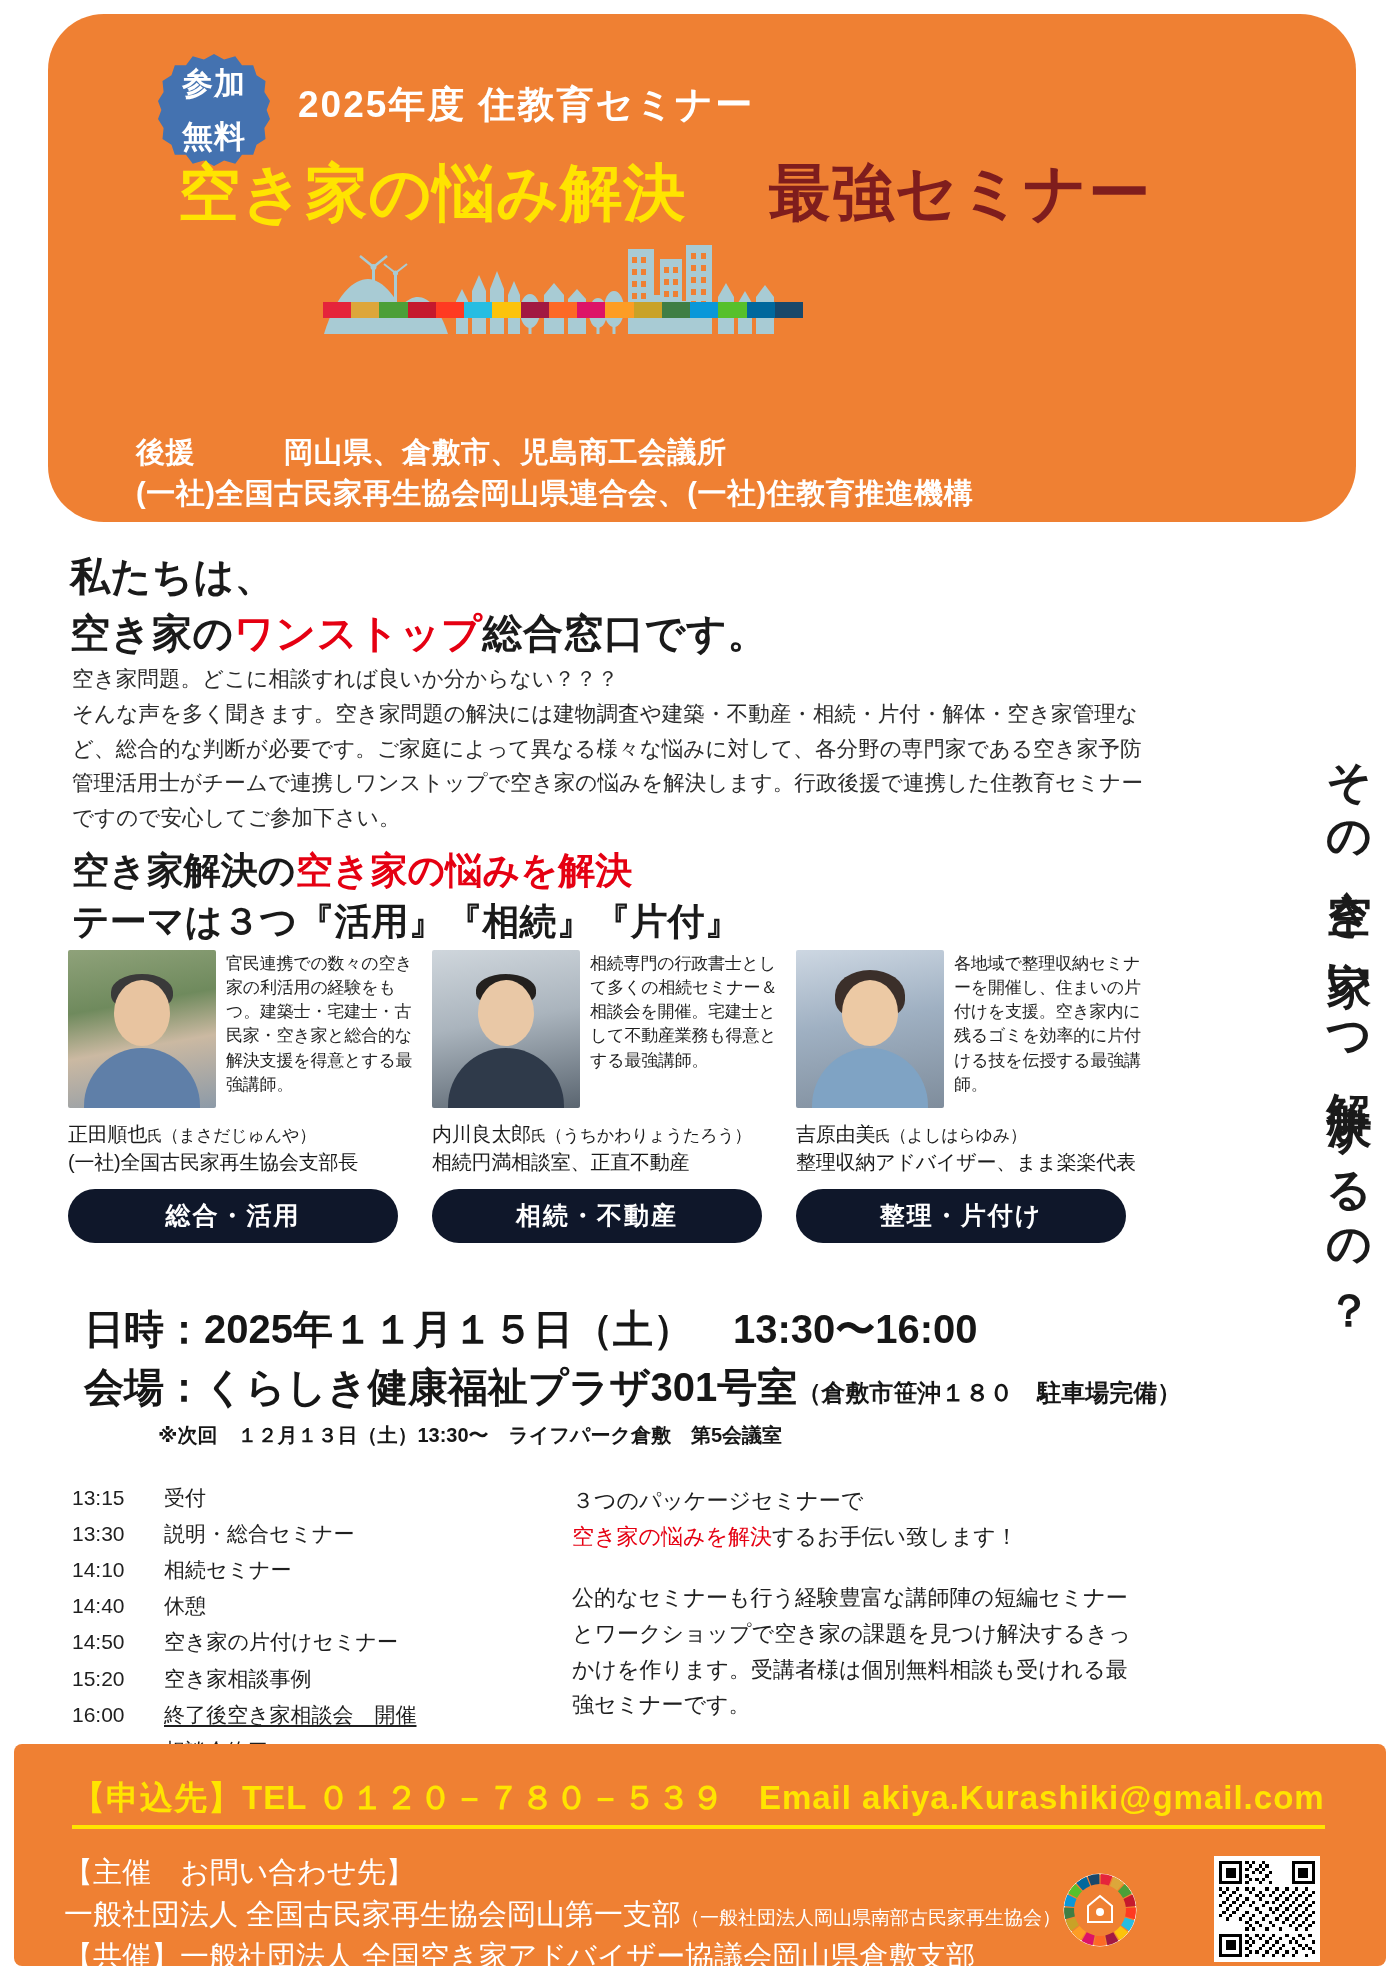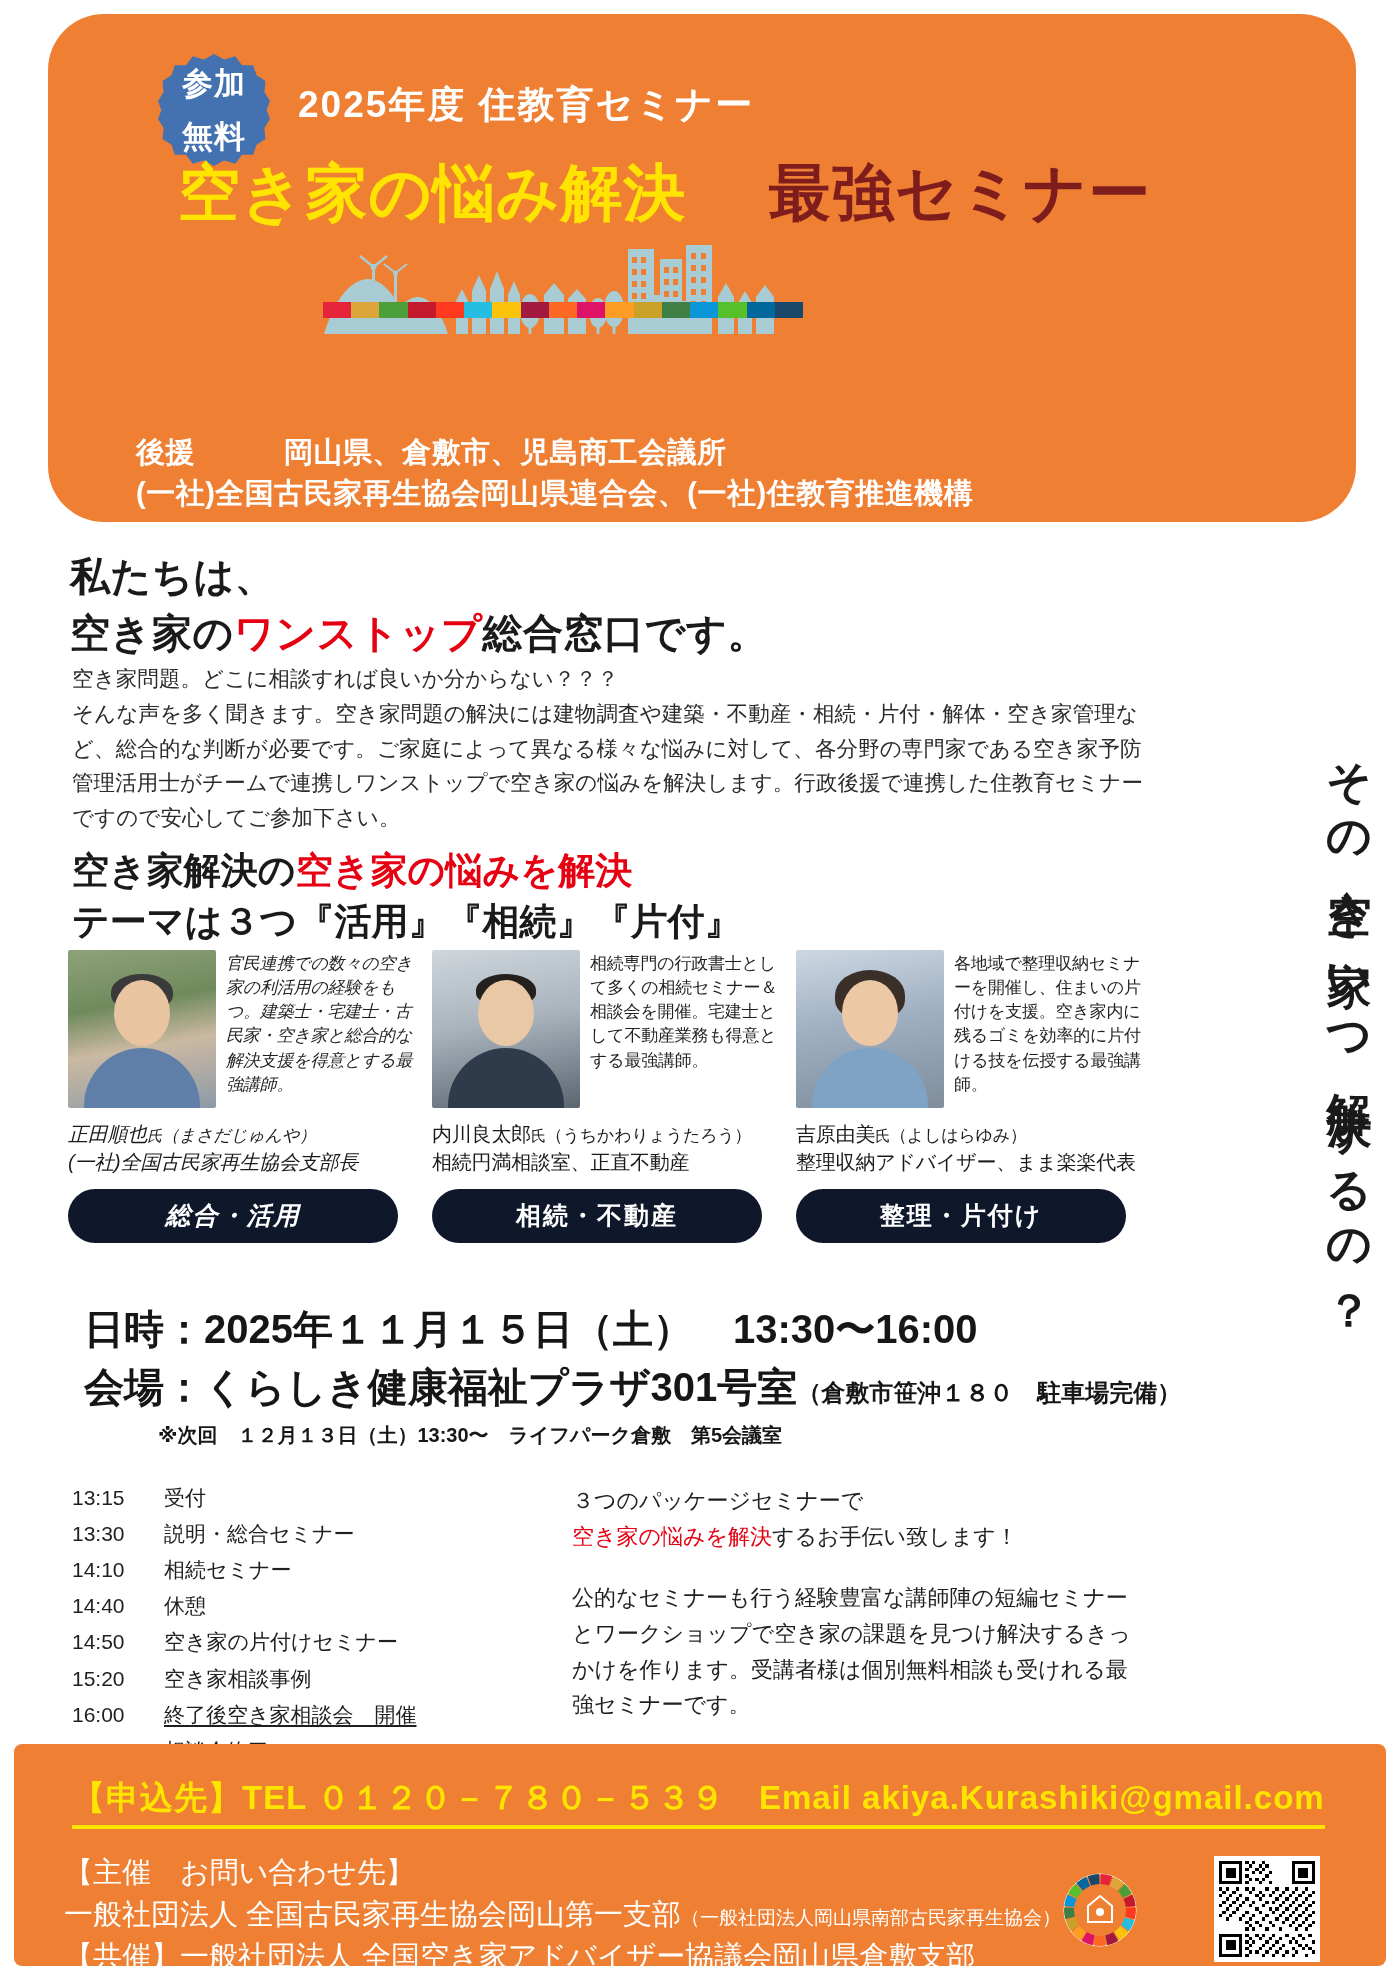--- a/index.html
+++ b/index.html
@@ -78,21 +78,21 @@
 
   
   .sp-head {
     position: absolute; left: 72px; top: 845px;
     font-size: 37px; font-weight: bold; color: #1a1a1a; line-height: 1.38;
   }
 
   
   .speakers { position: absolute; left: 68px; top: 950px; width: 1080px; }
   .sp { position: absolute; top: 0; width: 352px; }
-  .sp:nth-child(1) { left: 0; font-style: italic; }
+  .sp:nth-child(1) { left: 0; }
   .sp:nth-child(2) { left: 364px; }
   .sp:nth-child(3) { left: 728px; }
   .sp-top { display: flex; gap: 10px; height: 160px; }
   .photo {
     width: 148px; height: 158px; flex: 0 0 148px;
     border-radius: 2px; position: relative; overflow: hidden;
   }
   .ph1 { background: linear-gradient(170deg,#8fa27a 0%, #6f8a5d 35%, #cbb9a2 60%, #8c9aa8 100%); }
   .ph2 { background: linear-gradient(170deg,#cfd6dc 0%, #aab4bd 45%, #5a6570 100%); }
   .ph3 { background: linear-gradient(170deg,#cdd7e2 0%, #9fb0c2 45%, #7f8d9c 100%); }

